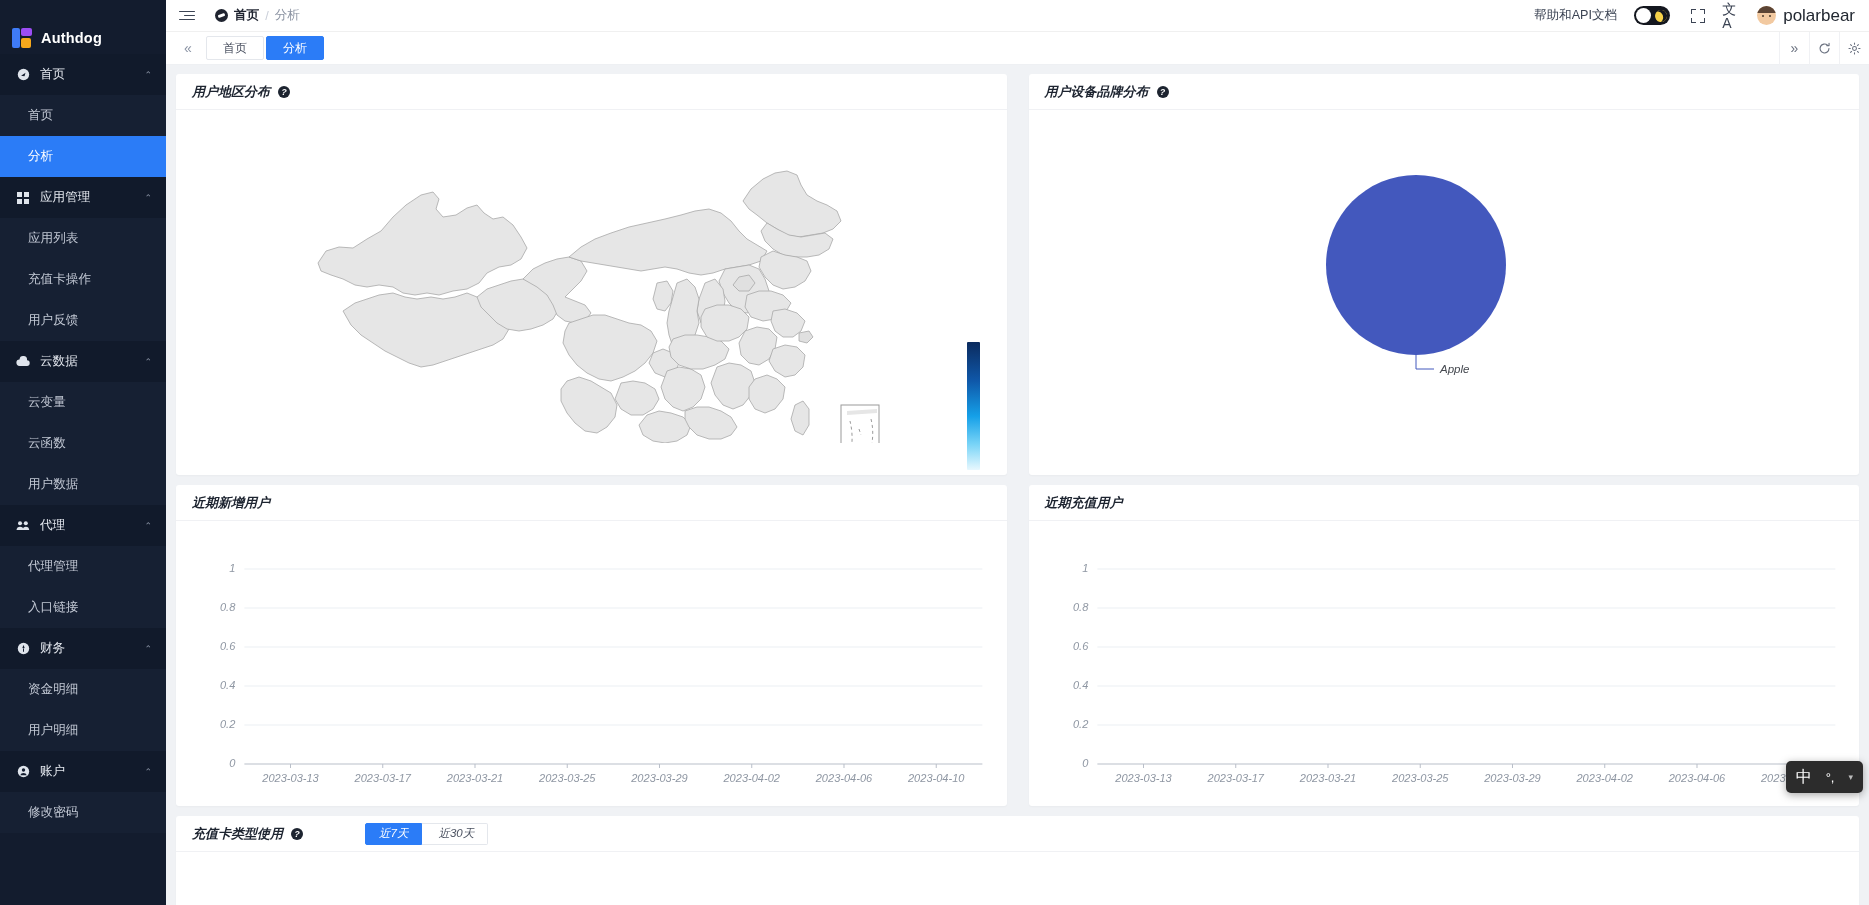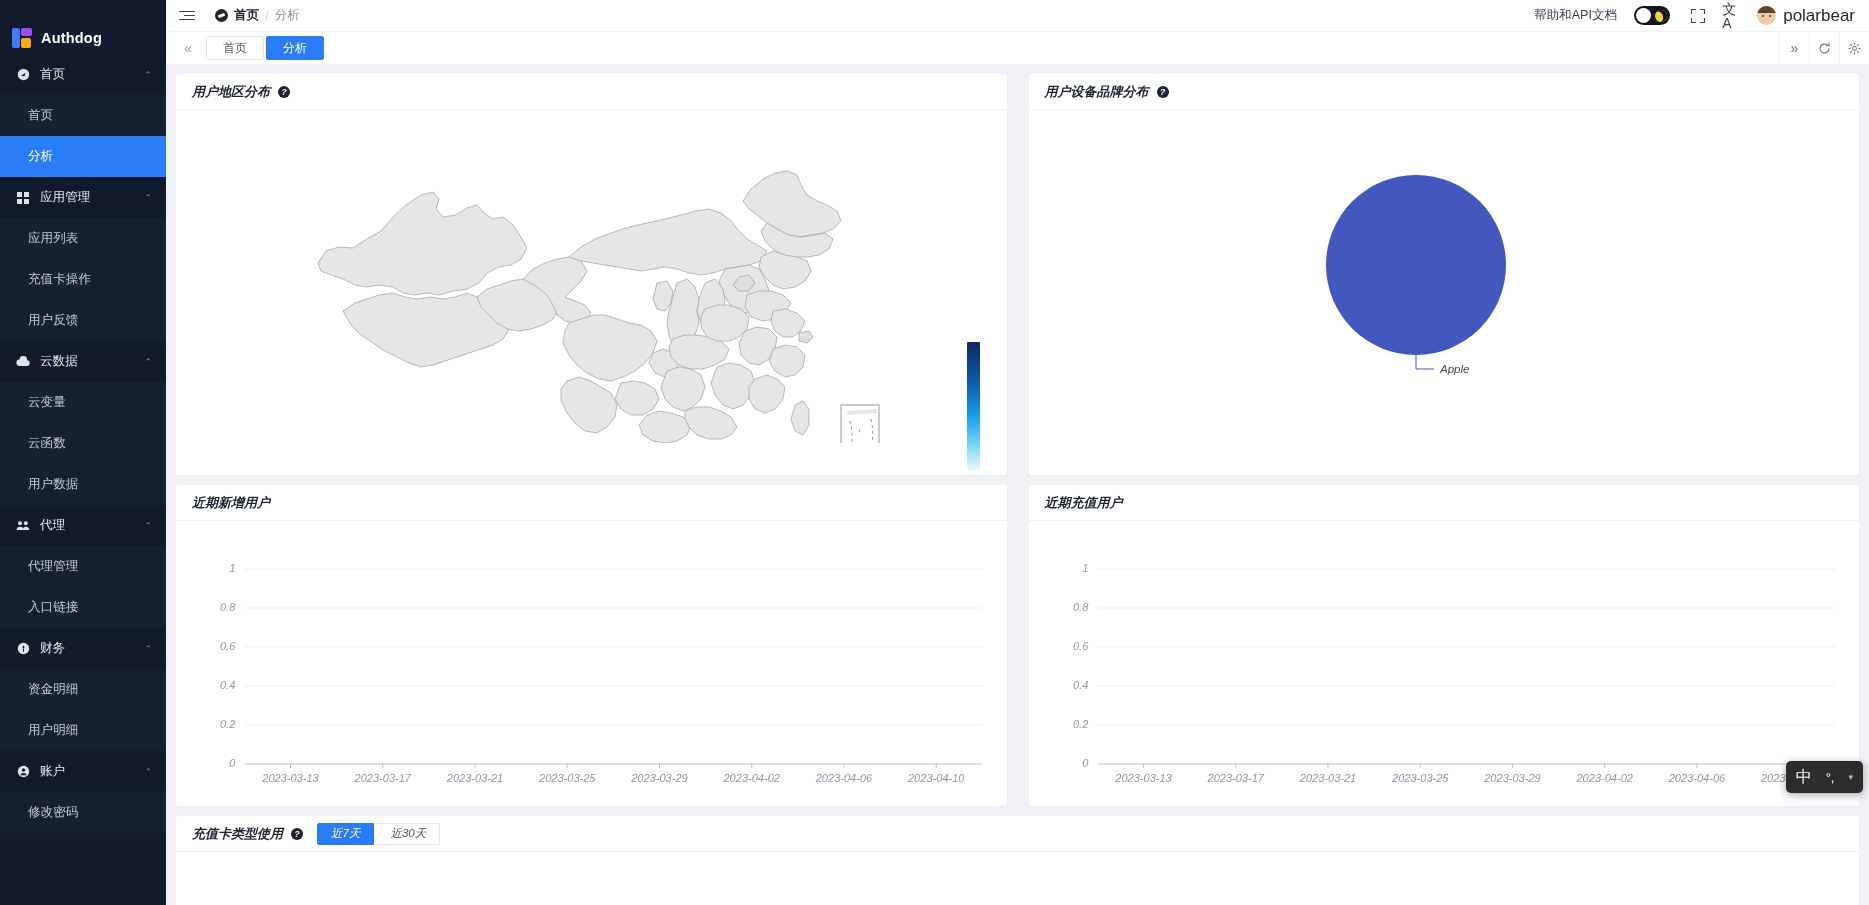--- a/index.html
+++ b/index.html
@@ -114,21 +114,21 @@
     border-bottom:1px solid #f0f1f4;
   }
   .card-title { font-size:13px; font-weight:bold; color:#1d2430; }
   .q-icon {
     width:12px; height:12px; border-radius:50%; background:#1d2430; color:#fff;
     font-size:9px; line-height:12px; text-align:center; font-weight:bold; cursor:pointer; flex:0 0 12px;
   }
   .seg { display:flex; margin-left:6px; }
   .seg div { height:22px; padding:0 13px; display:flex; align-items:center; font-size:11.5px;
              border:1px solid #e4e7ec; background:#fff; color:#4a5160; cursor:pointer; }
-  .seg div:first-child { border-radius:2px 0 0 2px; }
+  .seg div:first-child { border-radius:2px 0 0 2px;margin-left:48px; }
   .seg div:last-child { border-radius:0 2px 2px 0; border-left:none;padding-left:16px; }
   .seg div.on { background:#2b7cf7; border-color:#2b7cf7; color:#fff; }
   .card-body { position:relative; }
 
   .map-body { height:365px; position:relative; }
   .map-svg { position:absolute; left:50%; top:50%; transform:translate(-50%,-50%); }
   .map-legend {
     position:absolute; right:27px; top:232px; width:13px; height:128px;
     background:linear-gradient(to bottom, #0b2b5e 0%, #0f57a8 30%, #15a0e8 58%, #79d4f7 80%, #e8f8fe 100%);
     border-radius:1px;

